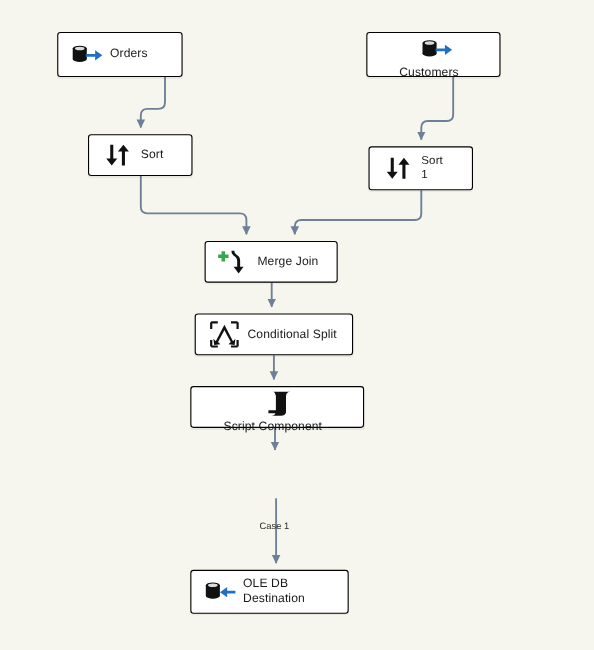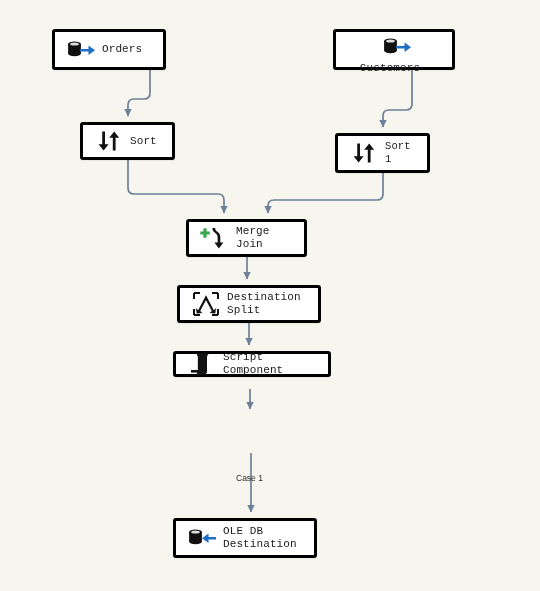--- a/index.html
+++ b/index.html
@@ -26,26 +26,25 @@
     left: 0;
     top: 0;
     width: 540px;
     height: 591px;
     pointer-events: none;
   }
   .node {
     position: absolute;
     box-sizing: border-box;
     background: #ffffff;
-    border: 3px solid #000000;
+    border: 1px solid #000000;
     border-radius: 3px;
     display: flex;
     align-items: center;
     box-shadow: 0 1px 1px rgba(0,0,0,0.06);
-    font-family: Liberation Mono, monospace;
   }
   .node-icon {
     flex: 0 0 auto;
     width: 34px;
     height: 30px;
     margin-left: 9px;
     margin-right: 4px;
     display: flex;
     align-items: center;
     justify-content: center;
@@ -157,24 +156,24 @@
   </div>
 
   <div class="node" style="left:177px; top:285px; width:144px; height:38px;">
     <span class="node-icon">
       <svg width="28" height="26" viewBox="0 0 28 26">
         <path d="M2 2 L8 2 M2 2 L2 8 M26 2 L20 2 M26 2 L26 8 M2 24 L8 24 M2 24 L2 18 M26 24 L20 24 M26 24 L26 18" stroke="#111" stroke-width="2" fill="none"></path>
         <path d="M14 4.2 L21.8 19.2 L24.0 17.0 L23.3 22.6 L17.7 22.0 L19.8 20.0 L13.4 8.0 z" fill="#111"></path>
         <path d="M14 4.2 L6.2 19.2 L4.0 17.0 L4.7 22.6 L10.3 22.0 L8.2 20.0 L14.6 8.0 z" fill="#111"></path>
       </svg>
     </span>
-    <span class="node-label">Destination Split</span>
+    <span class="node-label">Conditional Split</span>
   </div>
 
-  <div class="node" style="left:173px; top:351px; width:158px; height:26px;">
+  <div class="node" style="left:173px; top:351px; width:158px; height:38px;flex-direction:column;">
     <span class="node-icon">
       <svg width="26" height="26" viewBox="0 0 26 26">
         <path d="M6.5 2.2 L22.2 2.2 C19.4 2.2 18.0 4.0 18.0 6.4 L18.0 20.0 C18.0 22.4 16.2 24.0 13.4 24.0 L4.4 24.0 C7.2 24.0 8.6 22.4 8.6 20.0 L8.6 6.4 C8.6 4.2 7.6 2.2 6.5 2.2 z" fill="#111"></path>
         <path d="M8.6 5.0 L8.6 19.4 L2.6 19.4 L2.6 5.0 z" fill="#ffffff"></path>
         <path d="M2.0 19.0 L17.6 19.0 L17.6 21.6 L2.0 21.6 z" fill="#111"></path>
       </svg>
     </span>
     <span class="node-label">Script Component</span>
   </div>
 

